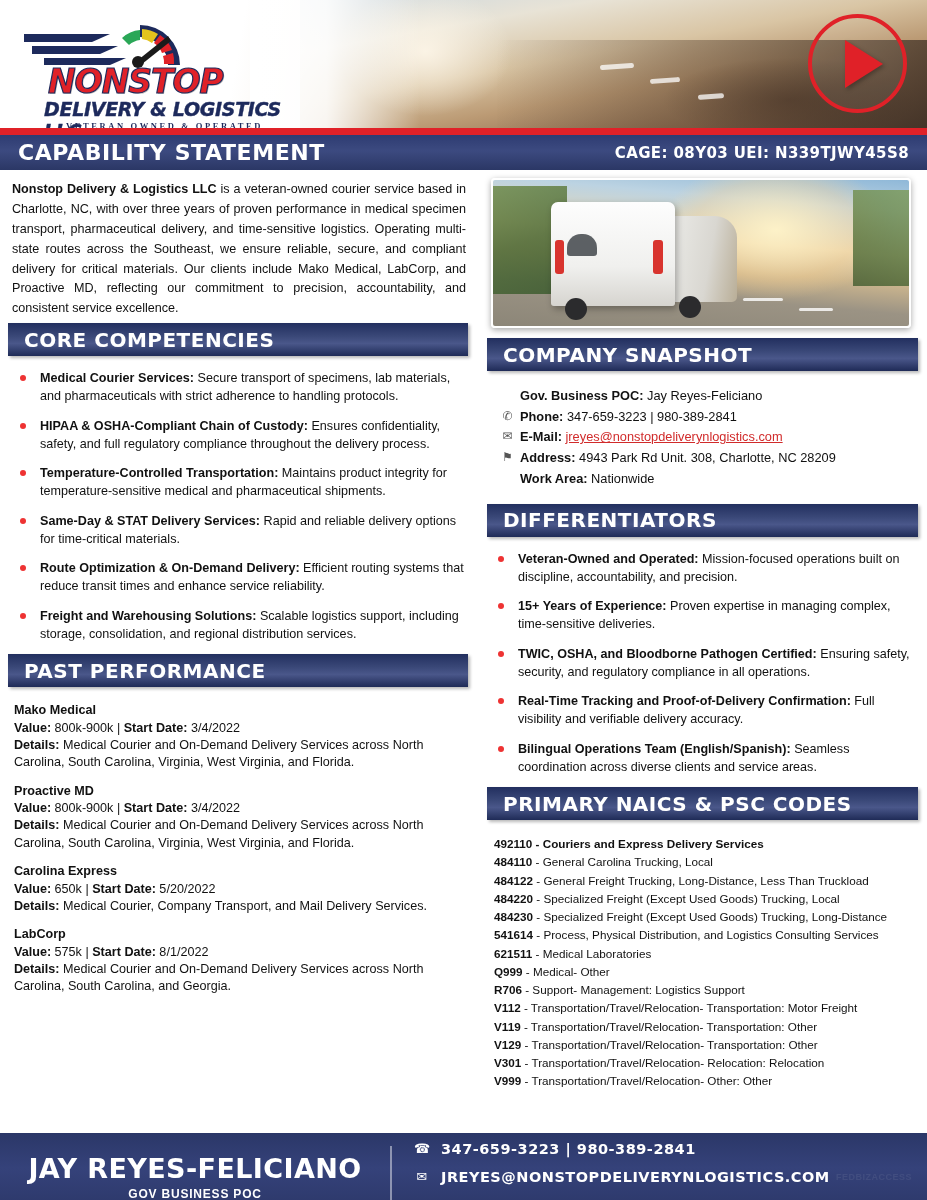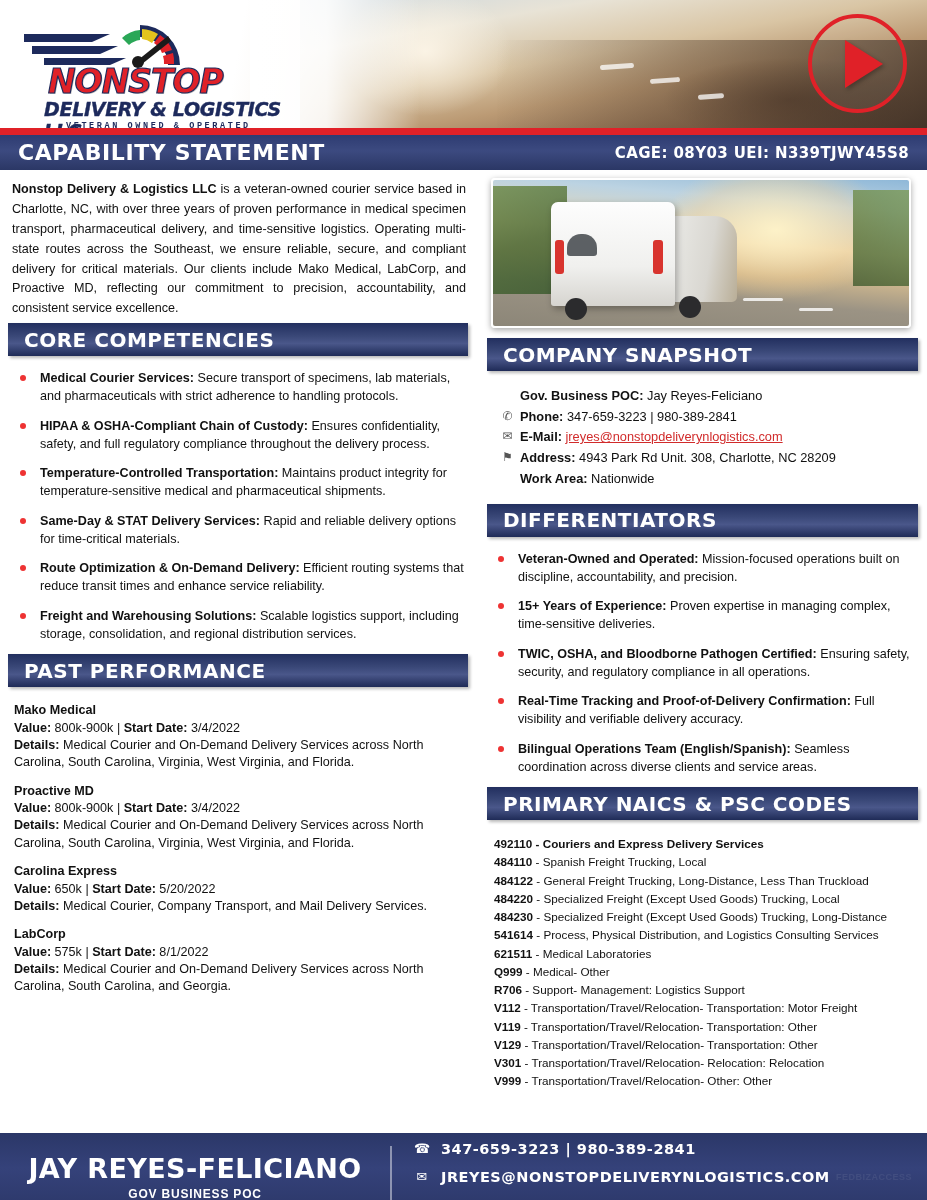--- a/index.html
+++ b/index.html
@@ -50,21 +50,21 @@
   }
   .logo-sub {
     position:absolute; left:22px; top:84px;
     font-family:"DejaVu Sans", sans-serif;
     font-size:19px; font-weight:bold; font-style:italic;
     color:#1d2a5c; letter-spacing:-0.3px;
     -webkit-text-stroke:.4px #1d2a5c;
   }
   .logo-tag {
     position:absolute; left:24px; top:107px;
-    font-family:Liberation Mono, monospace;
+    font-family:Liberation Serif, serif;
     font-size:8.5px; font-weight:bold; color:#1d2a5c; letter-spacing:2.6px;padding-left:20px;
   }
   .play-btn {
     position:absolute; right:20px; top:14px; width:99px; height:99px;
     border:4px solid #e02128; border-radius:50%;
     display:flex; align-items:center; justify-content:center;
     background:rgba(255,255,255,.06);
   }
   .play-tri {
     width:0; height:0;
@@ -373,21 +373,21 @@
         <li><b>Real-Time Tracking and Proof-of-Delivery Confirmation:</b><span> Full visibility and verifiable delivery accuracy.</span></li>
         <li><b>Bilingual Operations Team (English/Spanish):</b><span> Seamless coordination across diverse clients and service areas.</span></li>
       </ul>
 
       <div class="sec-head w-right" style="margin-top:6px;">
         <span>PRIMARY NAICS &amp; PSC CODES</span>
       </div>
 
       <div class="naics">
         <div class="naics-row all-bold"><b>492110</b><span> - Couriers and Express Delivery Services</span></div>
-        <div class="naics-row"><b>484110</b><span> - Spanish Freight Trucking, Local</span></div>
+        <div class="naics-row"><b>484110</b><span> - General Carolina Trucking, Local</span></div>
         <div class="naics-row"><b>484122</b><span> - General Freight Trucking, Long-Distance, Less Than Truckload</span></div>
         <div class="naics-row"><b>484220</b><span> - Specialized Freight (Except Used Goods) Trucking, Local</span></div>
         <div class="naics-row"><b>484230</b><span> - Specialized Freight (Except Used Goods) Trucking, Long-Distance</span></div>
         <div class="naics-row"><b>541614</b><span> - Process, Physical Distribution, and Logistics Consulting Services</span></div>
         <div class="naics-row"><b>621511</b><span> - Medical Laboratories</span></div>
         <div class="naics-row"><b>Q999</b><span> - Medical- Other</span></div>
         <div class="naics-row"><b>R706</b><span> - Support- Management: Logistics Support</span></div>
         <div class="naics-row"><b>V112</b><span> - Transportation/Travel/Relocation- Transportation: Motor Freight</span></div>
         <div class="naics-row"><b>V119</b><span> - Transportation/Travel/Relocation- Transportation: Other</span></div>
         <div class="naics-row"><b>V129</b><span> - Transportation/Travel/Relocation- Transportation: Other</span></div>

